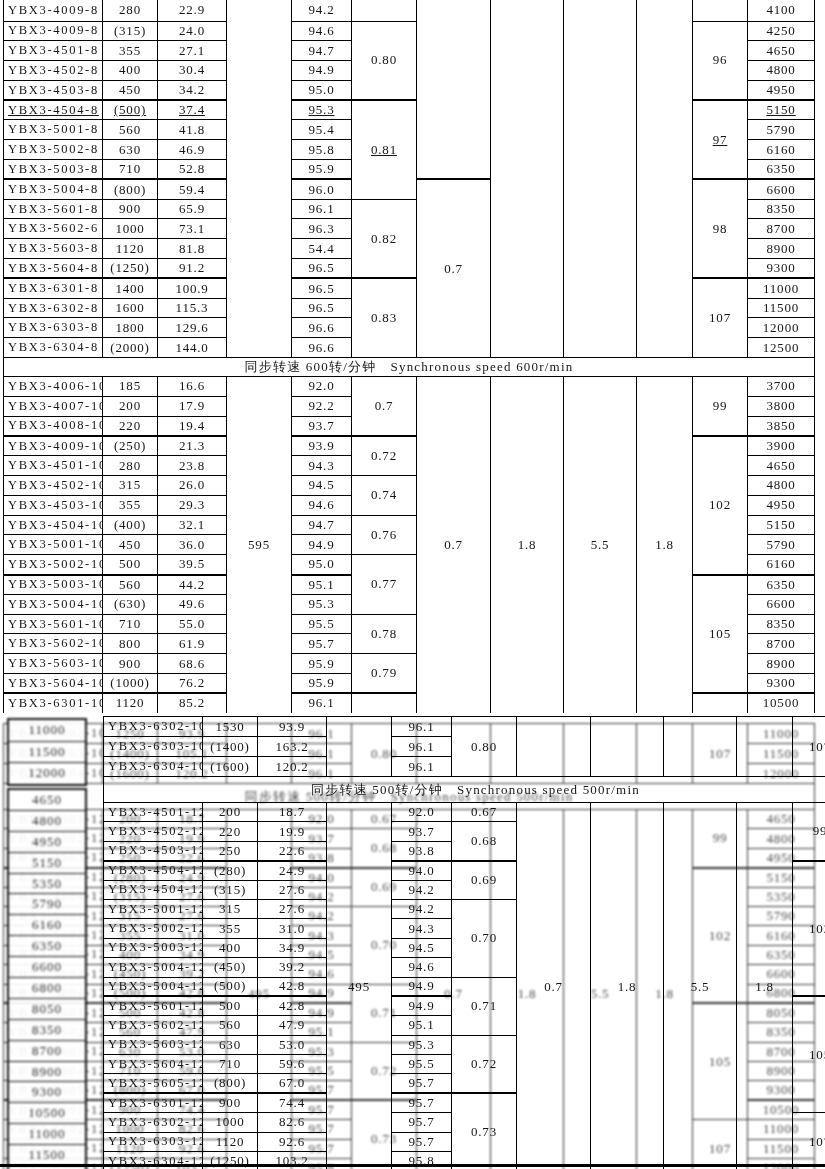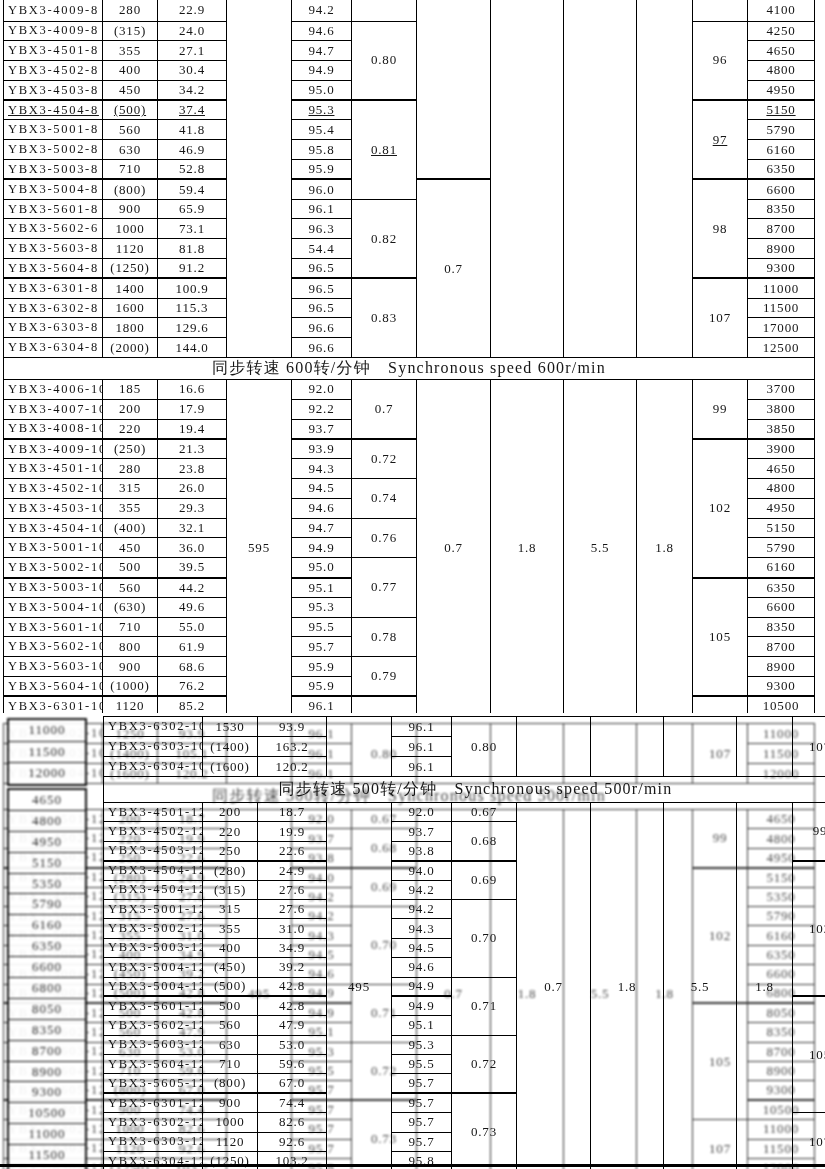--- a/index.html
+++ b/index.html
@@ -3,21 +3,21 @@
 <meta charset="utf-8">
 <style>
   html,body{margin:0;padding:0;background:#ffffff;}
   .page{position:relative;width:825px;height:1169px;overflow:hidden;background:#fff;
         font-family:"Liberation Serif","DejaVu Serif",serif;color:#161616;padding-left:40px;}
   table.grid{border-collapse:collapse;table-layout:fixed;position:absolute;background:transparent;}
   .grid td{border:1px solid #000;padding:0;text-align:center;font-size:13px;letter-spacing:0.8px;
            white-space:nowrap;overflow:hidden;}
   .grid td.c-model{text-align:left;padding-left:4px;letter-spacing:1.7px;font-size:12.5px;}
   .grid tr.heavy > td{border-top-width:2px;}
-  .grid td.sec-h{font-size:16px;letter-spacing:1.2px;}
+  .grid td.sec-h{font-size:13px;letter-spacing:1.2px;}
   .grid.cut-top{border-top:none;}
   .grid.cut-top tr:first-child > td{border-top:none;}
   #main-grid{left:3px;top:0;width:812px;}
   .torn{position:absolute;left:0;top:713px;width:825px;height:456px;overflow:hidden;background:#fff;}
   .ghost-layer{position:absolute;left:0;top:0;width:100%;height:100%;filter:blur(1.3px);opacity:0.8;}
   #ghost-grid{left:3px;top:10px;width:812px;}
   #sharp-grid{left:103px;top:3px;width:744px;}
   .strip{position:absolute;filter:blur(1.1px);opacity:0.92;}
   .strip .box{border:2px solid #000;background:#fff;}
   .strip .wrow{border-top:1px solid #000;text-align:center;font-size:13px;letter-spacing:1px;background:#fff;}
@@ -174,21 +174,21 @@
           <td>1600</td>
           <td>115.3</td>
           <td>96.5</td>
           <td>11500</td>
         </tr>
         <tr style="height: 19.8px;">
           <td class="c-model">YBX3-6303-8</td>
           <td>1800</td>
           <td>129.6</td>
           <td>96.6</td>
-          <td>17000</td>
+          <td>12000</td>
         </tr>
         <tr style="height: 19.8px;">
           <td class="c-model">YBX3-6304-8</td>
           <td>(2000)</td>
           <td>144.0</td>
           <td>96.6</td>
           <td>12500</td>
         </tr>
         <tr style="height: 19px;">
           <td colspan="12" class="sec-h">同步转速 600转/分钟　Synchronous speed 600r/min</td>

